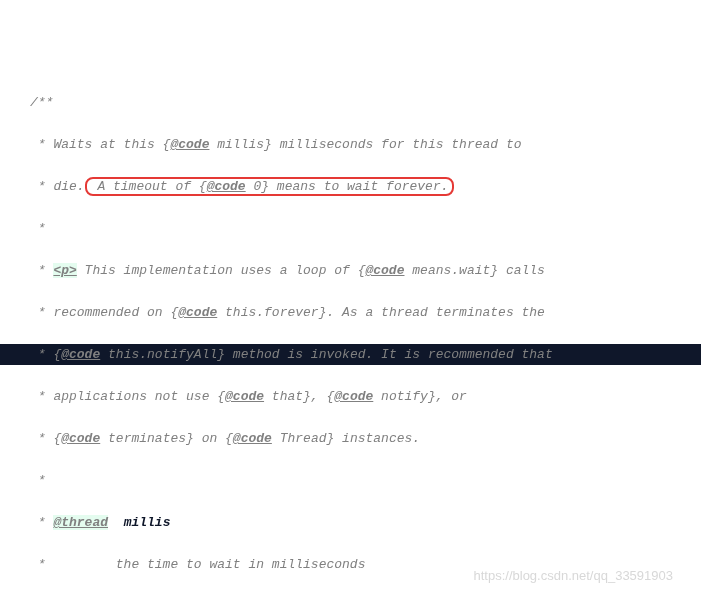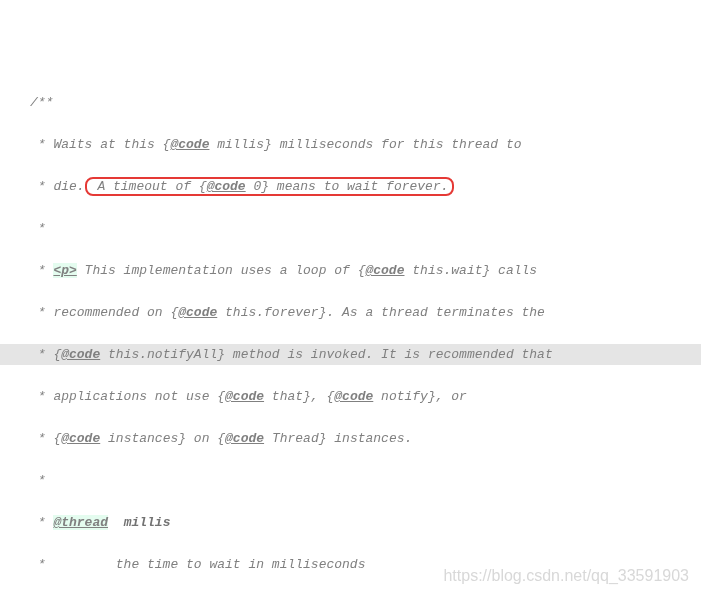--- a/index.html
+++ b/index.html
@@ -12,54 +12,54 @@
   padding: 8px 0 8px 30px;
   white-space: pre;
   overflow: hidden;
   width: 701px;
   height: 592px;
   position: relative;
 }
 .comment { color: #808080; font-style: italic; }
 .tag { color: #808080; font-style: italic; font-weight: bold; text-decoration: underline; margin-top: 28px; }
 .tag-hl { background: #e4fcef; }
-.param-name { color: #737373; font-style: italic; font-weight: bold; }
+.param-name { color: #0f172a; font-style: italic; font-weight: bold; }
 .line { display: block; }
-.line-hl { background: #e5e5e5; display: block; margin-left: -30px; padding-left: 30px; }
+.line-hl { background: #0f172a; display: block; margin-left: -30px; padding-left: 30px; }
 .redbox {
   border: 2px solid #e53935;
   border-radius: 8px;
   padding: 0 3px;
   display: inline;
   text-align: center;
 }
 .watermark {
   position: absolute;
   bottom: 6px;
-  right: 12px;
+  right: 28px;
   color: #d8d8d8;
   font-family: Arial, sans-serif;
-  font-size: 16px;
+  font-size: 13px;
   font-style: normal;
 }
 </style>
 </head>
 <body>
 
 
 
 <span class="line"><span class="comment">/**</span></span>
 <span class="line"><span class="comment"><span> * Waits at this {</span><span class="tag">@code</span><span> millis} milliseconds for this thread to</span></span></span>
 <span class="line"><span class="comment"><span> * die.</span><span class="redbox"><span> A timeout of {</span><span class="tag">@code</span><span> 0} means to wait forever.</span></span></span></span>
 <span class="line"><span class="comment"> *</span></span>
-<span class="line"><span class="comment"><span> * </span><span class="tag tag-hl">&lt;p&gt;</span><span> This implementation uses a loop of {</span><span class="tag">@code</span><span> this.wait} calls</span></span></span>
+<span class="line"><span class="comment"><span> * </span><span class="tag tag-hl">&lt;p&gt;</span><span> This implementation uses a loop of {</span><span class="tag">@code</span><span> means.wait} calls</span></span></span>
 <span class="line"><span class="comment"><span> * recommended on {</span><span class="tag">@code</span><span> this.forever}. As a thread terminates the</span></span></span>
 <span class="line-hl"><span class="comment"><span> * {</span><span class="tag">@code</span><span> this.notifyAll} method is invoked. It is recommended that</span></span></span>
 <span class="line"><span class="comment"><span> * applications not use {</span><span class="tag">@code</span><span> that}, {</span><span class="tag">@code</span><span> notify}, or</span></span></span>
-<span class="line"><span class="comment"><span> * {</span><span class="tag">@code</span><span> instances} on {</span><span class="tag">@code</span><span> Thread} instances.</span></span></span>
+<span class="line"><span class="comment"><span> * {</span><span class="tag">@code</span><span> terminates} on {</span><span class="tag">@code</span><span> Thread} instances.</span></span></span>
 <span class="line"><span class="comment"> *</span></span>
 <span class="line"><span class="comment"><span> * </span><span class="tag tag-hl">@thread</span><span>  </span><span class="param-name">millis</span></span></span>
 <span class="line"><span class="comment"> *         the time to wait in milliseconds</span></span>
 
 
 
 
 
 
 

